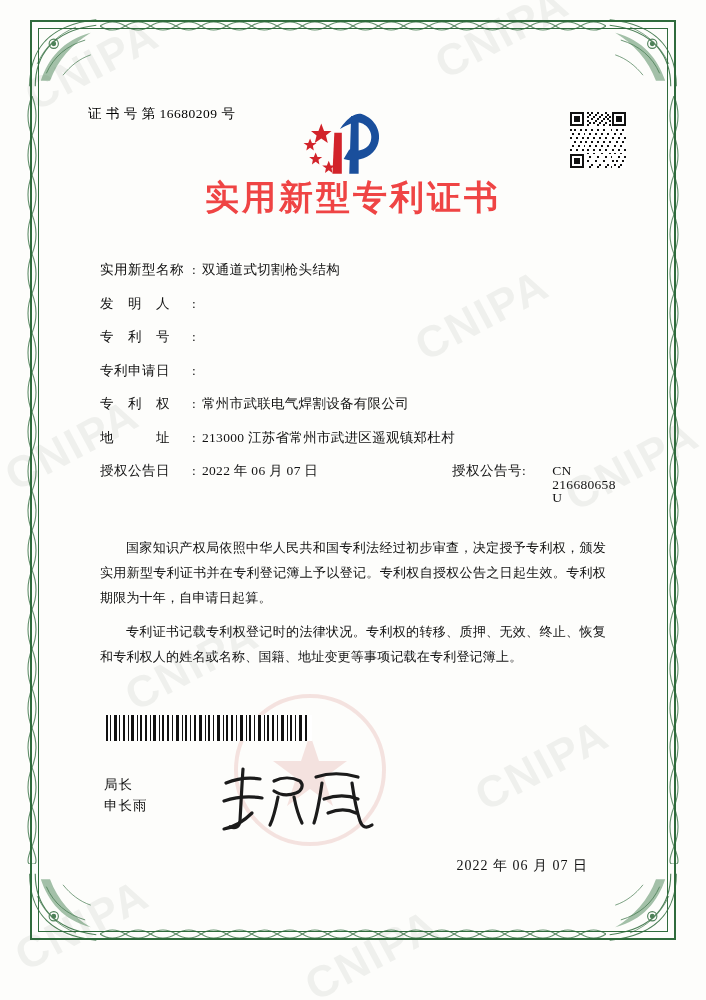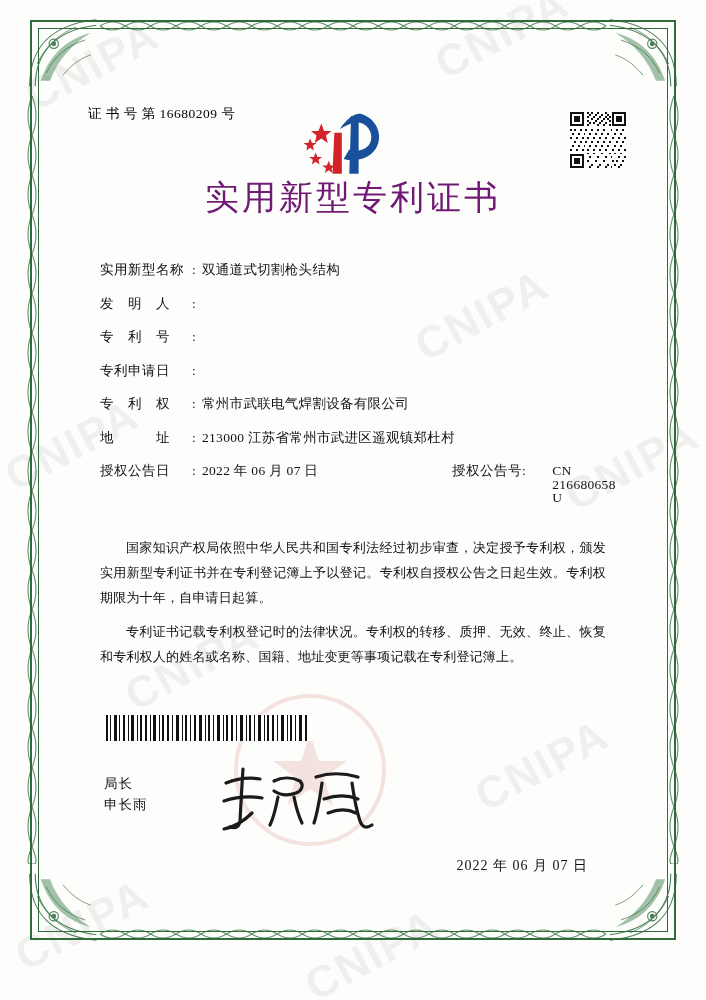--- a/index.html
+++ b/index.html
@@ -122,23 +122,23 @@
     height: 72px;
     z-index: 6;
   }
   .logo svg { width: 100%; height: 100%; display: block; }
 
   .doc-title {
     margin-top: 52px;
     text-align: center;
     font-family: "DejaVu Serif", "Liberation Serif", serif;
     font-size: 34px;
-    font-weight: normal;
+    font-weight: bold;
     letter-spacing: 3px;
-    color: #701a75;
+    color: #ef4444;
   }
 
   .fields {
     margin: 42px 40px 0 40px;
     font-size: 13.5px;
     line-height: 1.0;
     color: #121212;
   }
   .field-row {
     display: flex;
@@ -196,21 +196,20 @@
   .sign-block {
     margin: 34px 0 0 44px;
     position: relative;
     height: 76px;
   }
   .sign-labels {
     font-size: 13.5px;
     line-height: 1.55;
     letter-spacing: 1px;
     color: #111;
-    font-family: Liberation Mono, monospace;
   }
   .signature {
     position: absolute;
     left: 112px;
     top: -12px;
     width: 170px;
     height: 72px;
     color: #1b1b1b;
   }
   .signature svg { width: 100%; height: 100%; display: block; }

